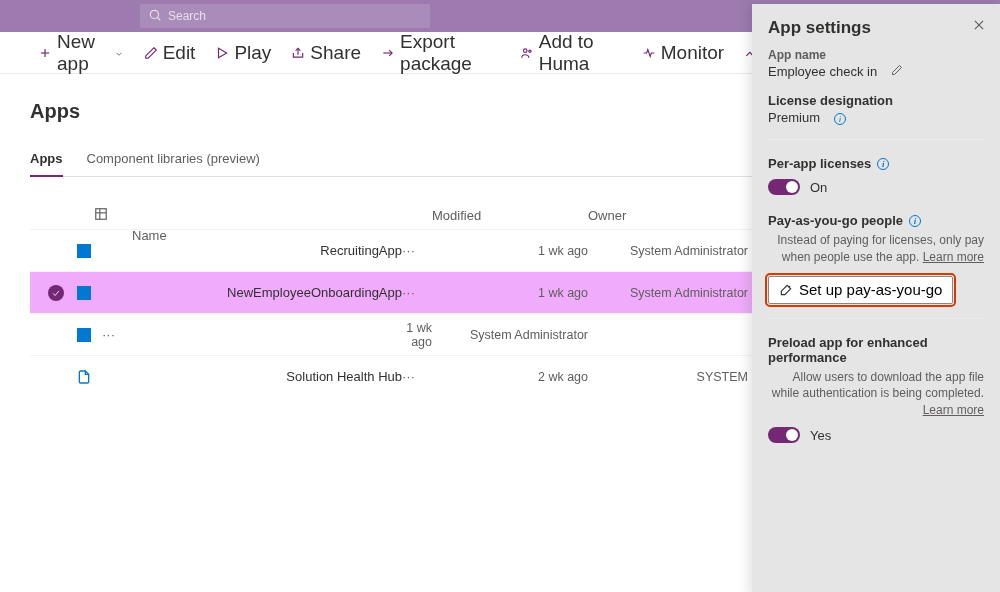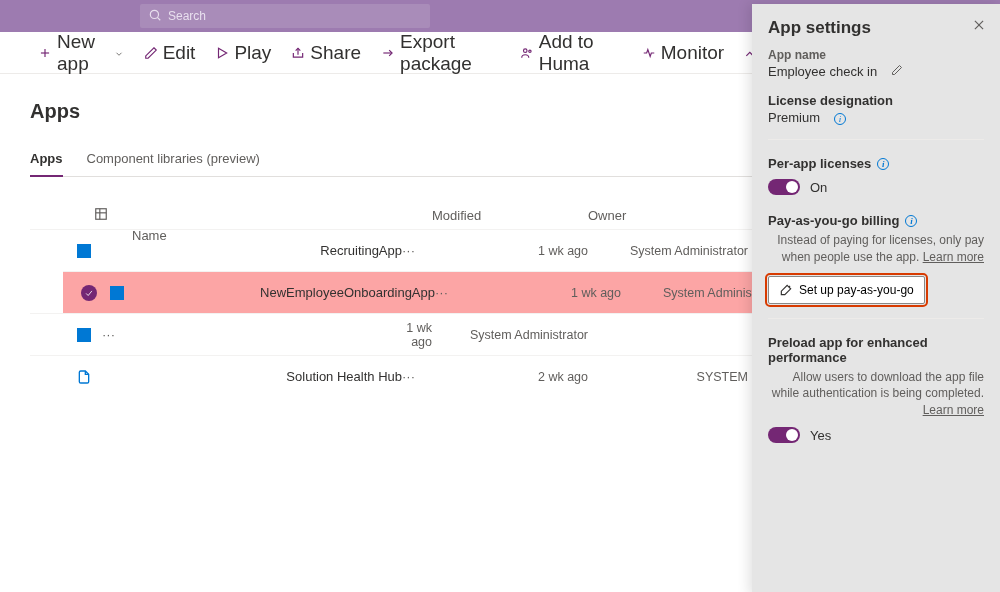--- a/index.html
+++ b/index.html
@@ -29,21 +29,21 @@
   .tab { padding: 8px 0 10px; font-size: 13px; color: #605e5c; cursor: pointer; position: relative; }
   .tab.active { color: #323130; font-weight: 600; }
   .tab.active::after { content: ""; position: absolute; left: 0; right: 0; bottom: -1px; height: 2px; background: #742774; }
 
   
   .grid { margin-top: 10px; }
   .grid-head, .grid-row { display: grid; grid-template-columns: 46px 26px 300px 30px 156px 160px; align-items: center; height: 42px; }
   .grid-head { color: #605e5c; font-size: 13px; }
   .grid-head .name-col { padding-left: 30px; margin-top: 41px; }
   .grid-row { cursor: pointer; border-top: 1px solid #f3f2f1; text-align: right; }
-  .grid-row.selected { background: #fca5a5; margin-left: 33px; }
+  .grid-row.selected { background: #f0abfc; }
   .sel-circle { width: 16px; height: 16px; border-radius: 50%; background: #742774; margin-left: 18px; display: inline-flex; align-items: center; justify-content: center; }
   .sel-circle svg { stroke: #fff; stroke-width: 2; }
   .app-icon { width: 16px; height: 16px; display: inline-flex; align-items: center; justify-content: center; }
   .sq-icon { width: 14px; height: 14px; background: #0078d4; }
   .more { color: #605e5c; cursor: pointer; display: inline-flex; }
   .cell { font-size: 13px; color: #323130; }
   .cell.mod, .cell.owner { color: #605e5c; font-size: 12.5px; }
   .th-icon { margin-left: 18px; color: #605e5c; }
 
   
@@ -55,21 +55,21 @@
   .edit-ic { color: #605e5c; cursor: pointer; }
   .sec-title { font-size: 13px; font-weight: 700; margin-top: 16px; display: flex; align-items: center; gap: 6px; }
   .info-ic { width: 12px; height: 12px; border: 1px solid #0078d4; border-radius: 50%; display: inline-flex; align-items: center; justify-content: center; font-size: 9px; color: #0078d4; font-style: italic; font-family: serif; }
   .divider { border: none; border-top: 1px solid #edebe9; margin: 14px 0; }
   .toggle-row { display: flex; align-items: flex-end; gap: 10px; margin-top: 8px; }
   .toggle { width: 32px; height: 16px; border-radius: 9px; background: #742774; position: relative; cursor: pointer; }
   .toggle .knob { width: 12px; height: 12px; border-radius: 50%; background: #fff; position: absolute; top: 2px; right: 2px; }
   .toggle-label { font-size: 13px; }
   .desc { font-size: 12px; color: #605e5c; margin-top: 4px; line-height: 1.4; text-align: right; }
   .learn { color: #605e5c; text-decoration: underline; cursor: pointer; }
-  .payg-btn { display: inline-flex; align-items: center; gap: 6px; height: 28px; padding: 0 10px; border: 1px solid #8a8886; background: #fff; font-size: 12px; cursor: pointer; margin-top: 10px; border-radius: 2px; }
+  .payg-btn { display: inline-flex; align-items: center; gap: 6px; height: 28px; padding: 0 10px; border: 1px solid #8a8886; background: #fff; font-size: 15px; cursor: pointer; margin-top: 10px; border-radius: 2px; }
   .payg-btn .bic { display:inline-flex; }
   .highlight-box { outline: 2px solid #d83b01; outline-offset: 1px; }
 
   .env-box svg { stroke:#fff; }
 </style>
 </head>
 <body>
 
 <div class="top-bar">
   <div class="search-box">
@@ -288,21 +288,21 @@
     <span class="info-ic">i</span>
   </div>
   <div class="toggle-row">
     <div class="toggle">
         <div class="knob"></div>
       </div>
     <span class="toggle-label">On</span>
   </div>
 
   <div class="sec-title" style="margin-top:18px">
-    <span>Pay-as-you-go billing</span>
+    <span>Pay-as-you-go people</span>
     <span class="info-ic">i</span>
   </div>
   <div class="desc">
     <span>Instead of paying for licenses, only pay when people use the app.</span>
     <span class="learn">Learn more</span>
   </div>
   <button class="payg-btn highlight-box">
     <span class="bic">
       <svg width="14" height="14" viewBox="0 0 24 24" fill="none" stroke="#323130" stroke-width="2">
           <path d="M14 4l6 6-10 10H4v-6L14 4z"></path>

